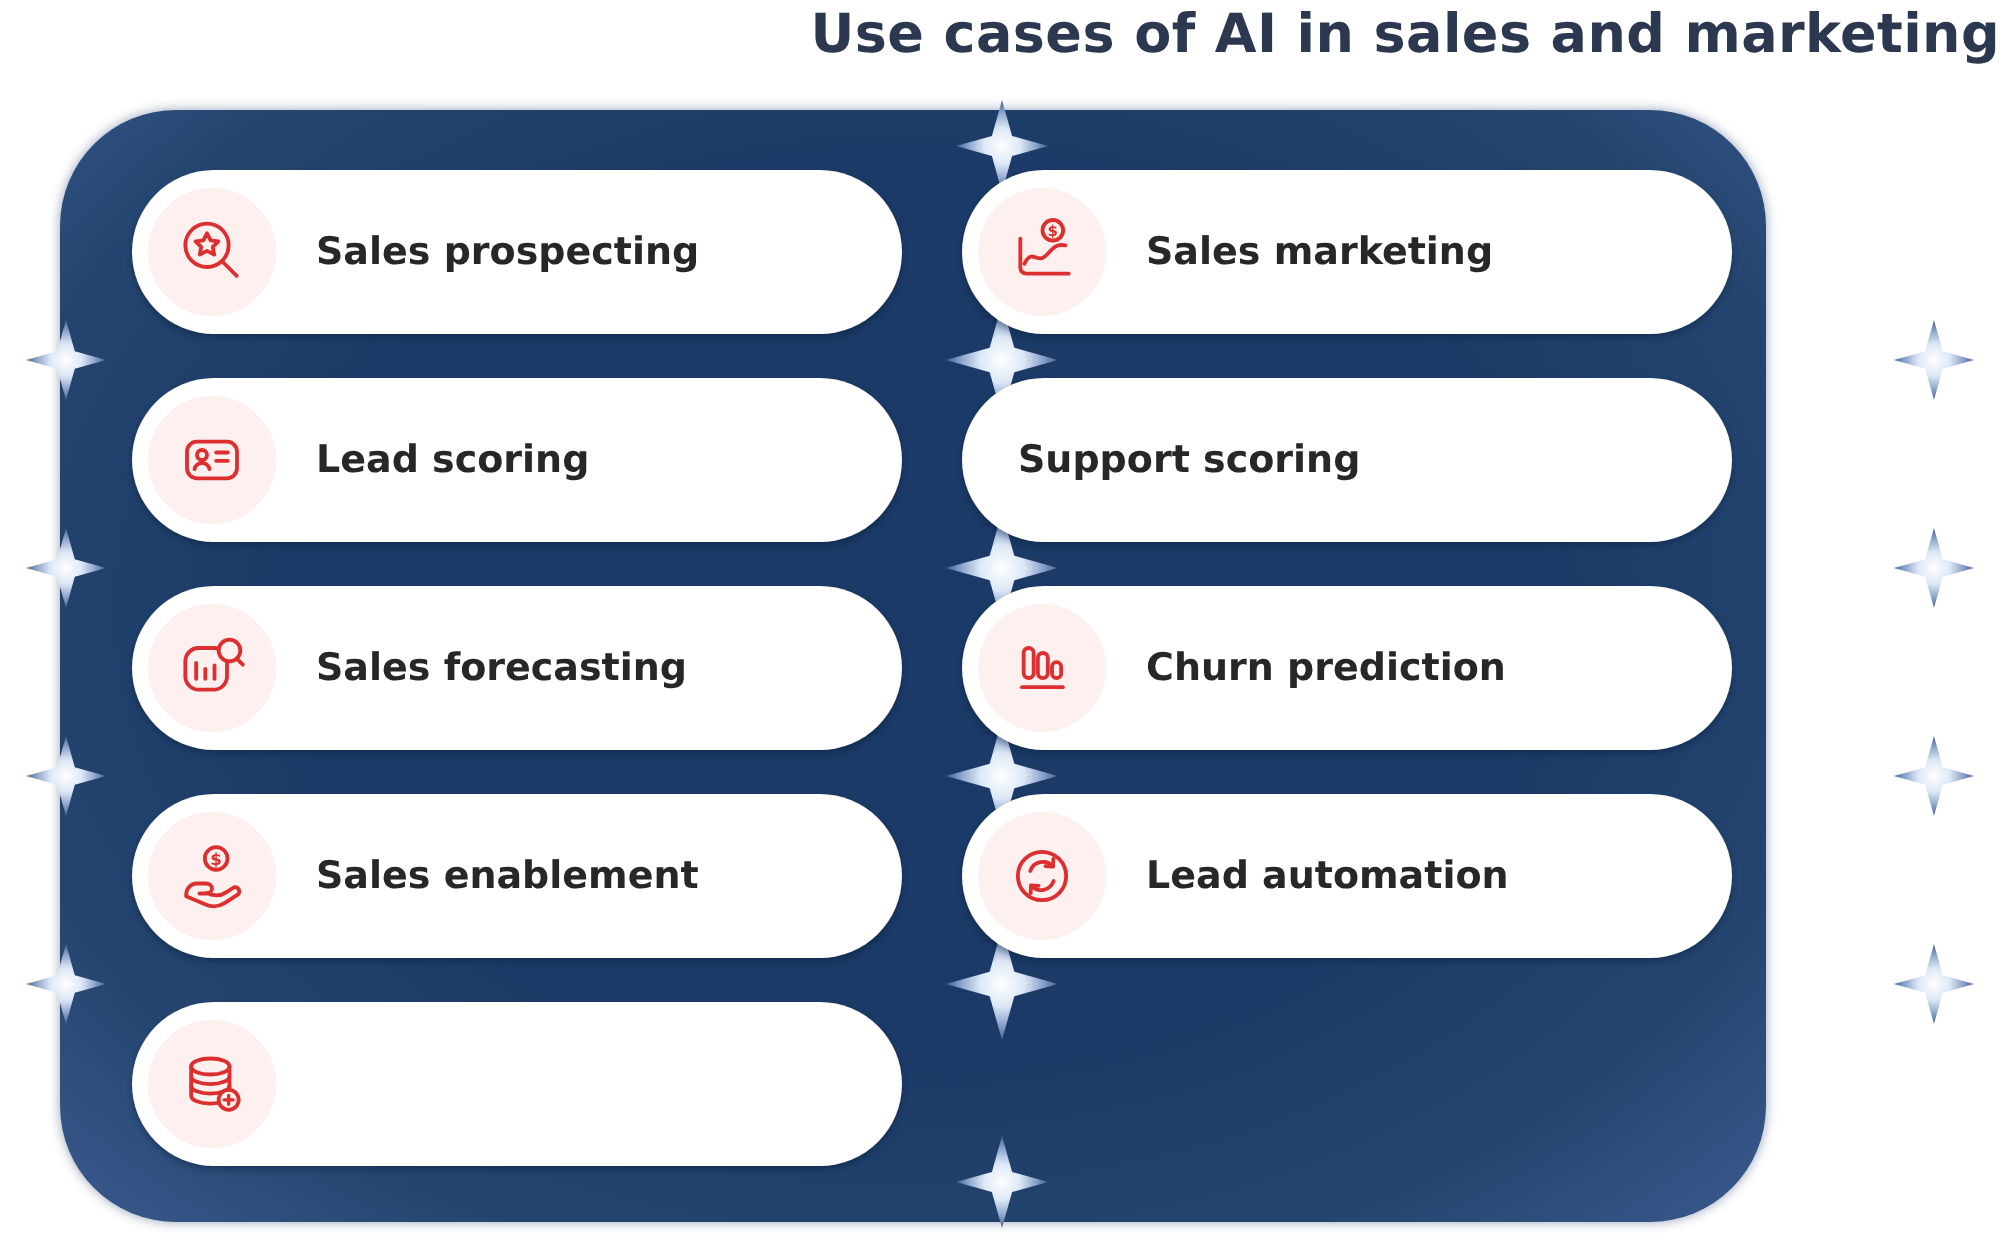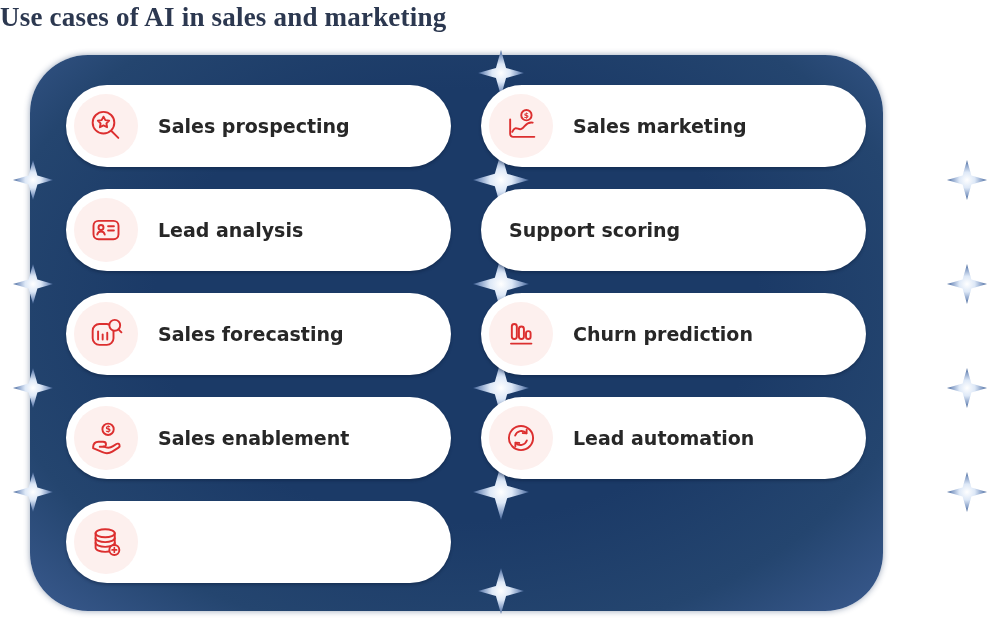--- a/index.html
+++ b/index.html
@@ -1,19 +1,19 @@
 <!DOCTYPE html>
 <html><head>
 <meta charset="utf-8">
 <style>
   html,body{margin:0;padding:0;background:#ffffff;}
   body{width:1000px;height:624px;font-family:"DejaVu Sans","Liberation Sans",sans-serif;}
   .stage{position:relative;width:1000px;height:624px;background:#ffffff;overflow:hidden;}
-  .title{position:absolute;top:2px;left:0;width:100%;margin:0;text-align:left;
-         font-size:27px;font-weight:800;color:#2c3850;letter-spacing:.2px;font-family:Liberation Serif, serif;}
+  .title{position:absolute;top:2px;left:0;width:100%;margin:0;text-align:right;
+         font-size:27px;font-weight:800;color:#2c3850;letter-spacing:.2px;}
   .panel{position:absolute;left:30px;top:55px;width:853px;height:556px;border-radius:58px;
          background:radial-gradient(ellipse at 50% 45%, #1b3a67 50%, #24456f 78%, #3a5a8e 100%);
          box-sizing:border-box;padding:30px 17px 28px 36px;
          display:grid;grid-template-columns:1fr 1fr;column-gap:30px;row-gap:22px;
          box-shadow:0 0 6px rgba(25,50,95,.45);}
   .card{background:#ffffff;border-radius:41px;height:82px;display:flex;align-items:center;
         padding-left:8px;position:relative;z-index:2;box-shadow:0 2px 3px rgba(8,22,48,.35);}
   .icon-circle{width:64px;height:64px;border-radius:50%;background:#fdf0ee;
                display:flex;align-items:center;justify-content:center;flex:0 0 auto;}
   .icon-circle svg{width:40px;height:40px;display:block;}
@@ -82,21 +82,21 @@
         <svg viewBox="0 0 48 48">
             <g fill="none" stroke="#dc2f2f" stroke-width="2.3" stroke-linecap="round" stroke-linejoin="round">
           <rect x="9" y="13" width="30" height="22" rx="6"></rect>
           <circle cx="18" cy="21" r="3"></circle>
           <path d="M13.5 29.5 C14 27 16 25.8 18 25.8 C20 25.8 22 27 22.5 29.5"></path>
           <path d="M26.5 19.5 H33.5"></path>
           <path d="M26.5 24.5 H33.5"></path>
         </g>
           </svg>
       </span>
-      <span class="label">Lead analysis</span>
+      <span class="label">Lead scoring</span>
     </div>
 
     <div class="card">
       <span class="label">Support scoring</span>
     </div>
 
     <div class="card">
       <span class="icon-circle">
         <svg viewBox="0 0 48 48">
             <g fill="none" stroke="#dc2f2f" stroke-width="2.3" stroke-linecap="round" stroke-linejoin="round">

